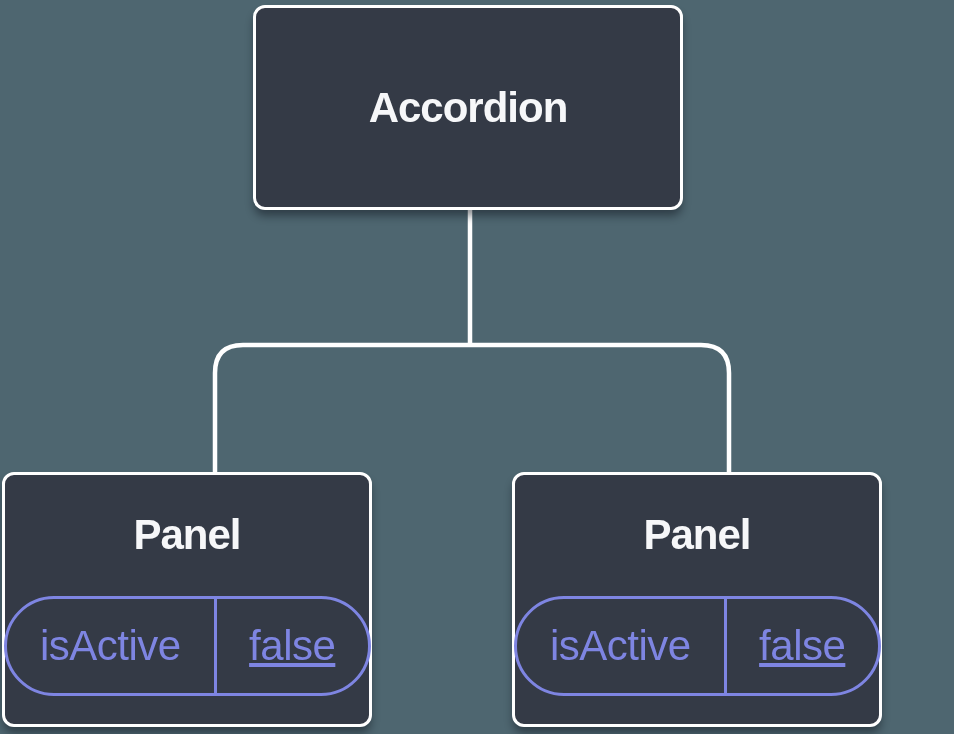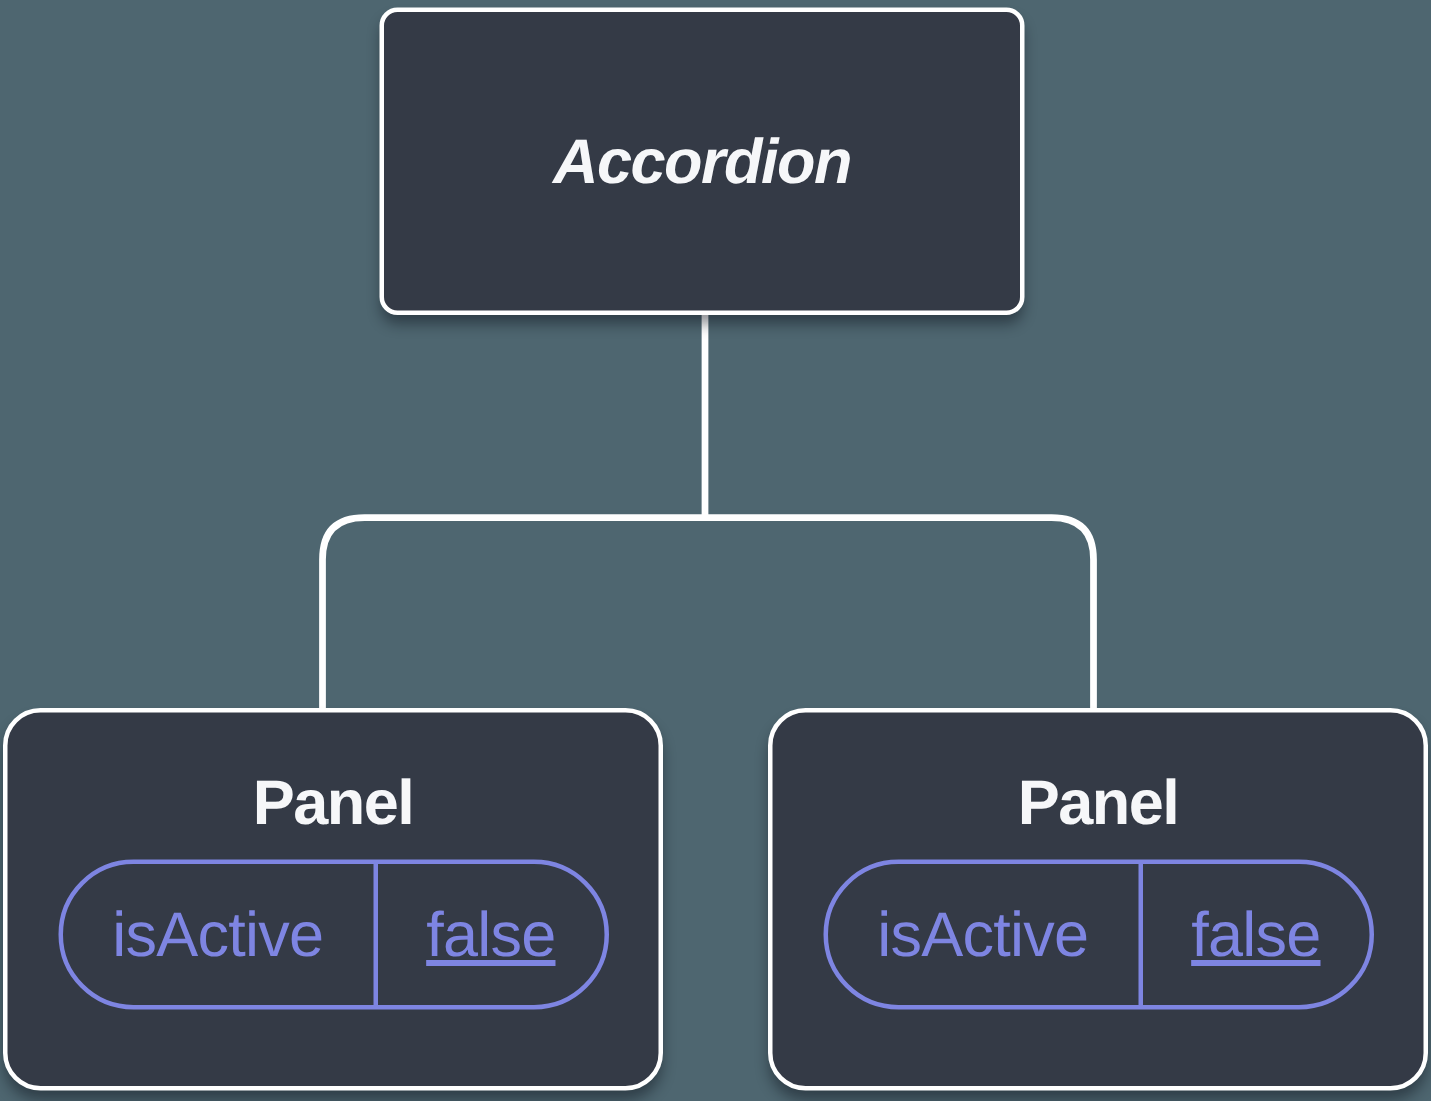--- a/index.html
+++ b/index.html
@@ -39,40 +39,38 @@
     border-radius: 12px;
     box-shadow: 0 7px 9px -1px var(--shadow);
     display: flex;
     flex-direction: column;
     align-items: center;
   }
   .node-root {
     left: 253px; top: 5px;
     width: 430px; height: 205px;
     justify-content: center;
-    font-style: italic;
   }
   .node-panel {
     top: 472px;
-    width: 440px; height: 255px;
+    width: 370px; height: 255px;
     padding-top: 34px;
-    border-radius: 25px;
   }
   .node-panel-1 { left: 2px; }
   .node-panel-2 { left: 512px; }
   .node-title {
     color: var(--title_color);
     font-size: 42px;
     font-weight: bold;
     letter-spacing: -1px;
     line-height: 52px;
     white-space: nowrap;
   }
   .state-pill {
-    margin-top: 12px;
+    margin-top: 35px;
     width: 367px; height: 100px;
     border: 3px solid var(--accent);
     border-radius: 50px;
     display: flex;
     align-items: stretch;
     overflow: hidden;
   }
   .pill-segment {
     display: flex;
     align-items: center;

